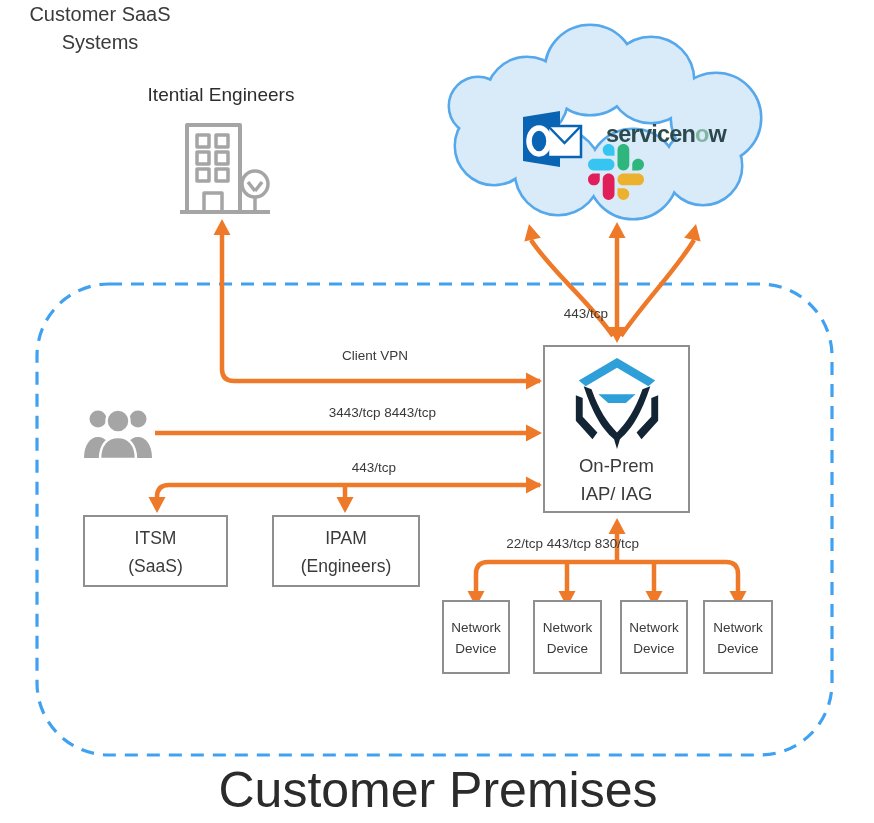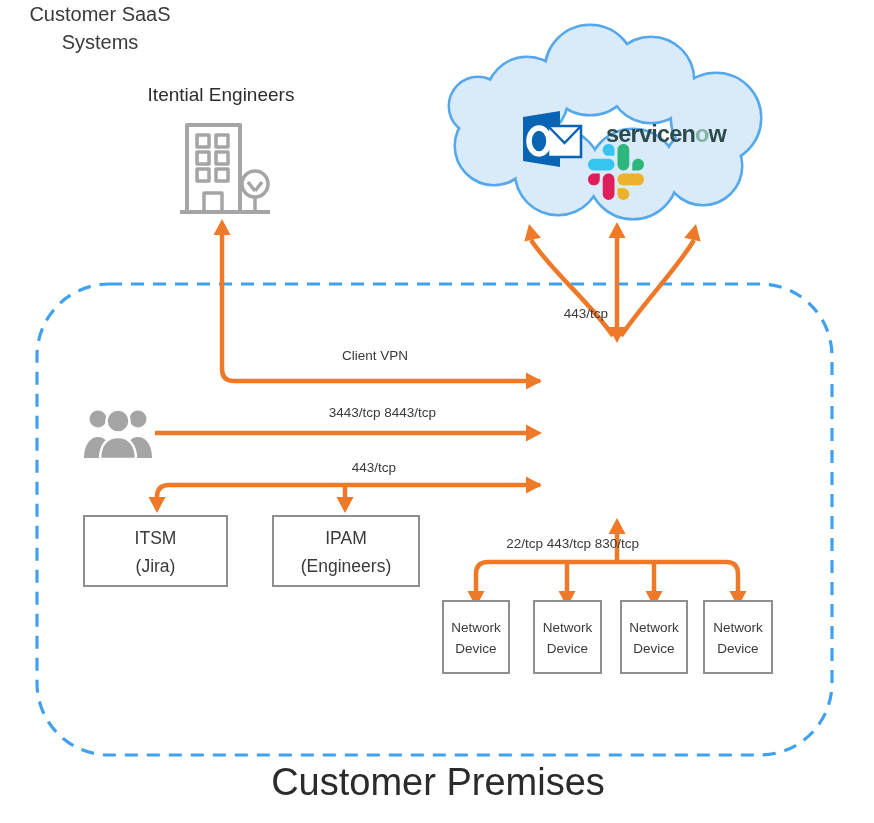--- a/index.html
+++ b/index.html
@@ -32,21 +32,21 @@
   .itsm-box{left:83px;width:145px;}
   .ipam-box{left:272px;width:148px;}
   .device-box{top:600px;height:74px;font-size:13.5px;line-height:21px;padding-top:15px;}
   .dev-0{left:442px;width:68px;} .dev-1{left:533px;width:69px;}
   .dev-2{left:620px;width:68px;} .dev-3{left:703px;width:70px;}
   .lbl{position:absolute;color:var(--label_text);font-size:13.5px;z-index:4;white-space:nowrap;}
   .center{text-align:right;}
   .title{position:absolute;color:var(--text_dark);z-index:4;}
   .engineers-title{left:96px;top:84px;width:250px;text-align:center;font-size:19px;}
   .cloud-title{left:517px;top:46px;width:200px;text-align:center;font-size:20px;line-height:28px;z-index:4;}
-  .premises-title{left:174px;top:761px;width:528px;text-align:center;font-size:38px;color:#2b2b2b;}
+  .premises-title{left:174px;top:761px;width:528px;text-align:center;font-size:50px;color:#2b2b2b;}
   .logo-abs{position:absolute;z-index:4;}
   .servicenow-logo{left:606px;top:121px;font-size:23.5px;font-weight:700;letter-spacing:-0.8px;
                    color:var(--servicenow_dark);}
   .servicenow-logo .sn-o{color:var(--servicenow_green);}
   .outlook-wrap{left:520px;top:111px;}
   .slack-wrap{left:588px;top:144px;}
 </style>
 </head>
 <body>
 
@@ -172,24 +172,37 @@
       <path d="M77.6 90.5c-7.1 0-12.9-5.8-12.9-12.9s5.8-12.9 12.9-12.9h32.3c7.1 0 12.9 5.8 12.9 12.9s-5.8 12.9-12.9 12.9H77.6z" fill="var(--slack_yellow)"></path>
     </svg>
   </div>
 
   <div class="lbl center" style="left:288px;top:348px;width:120px;">Client VPN</div>
   <div class="lbl center" style="left:256px;top:405px;width:180px;">3443/tcp 8443/tcp</div>
   <div class="lbl center" style="left:296px;top:460px;width:100px;">443/tcp</div>
   <div class="lbl" style="left:508px;top:306px;width:100px;text-align:right;">443/tcp</div>
   <div class="lbl center" style="left:439px;top:536px;width:200px;">22/tcp 443/tcp 830/tcp</div>
 
+  <div class="box onprem-box">
+    <div class="itential-logo-wrap">
+      <svg width="98" height="98" viewBox="0 0 100 100">
+        <polygon points="11,27 50,4 89,27 82,33 50,14 18,33" fill="var(--itential_blue)"></polygon>
+        <polygon points="31,41 69,41 59,50 41,50" fill="var(--itential_blue)"></polygon>
+        <path d="M16,33 C25,60 34,76 47,87 L50,97 L53,87 C66,76 75,60 84,33 L76,36 C68,58 60,70 50,80 C40,70 32,58 24,36 Z" fill="var(--itential_navy)"></path>
+        <path d="M8,42 L15,45 L15,64 L30,80 L25,87 L8,68 Z" fill="var(--itential_navy)"></path>
+        <path d="M92,42 L85,45 L85,64 L70,80 L75,87 L92,68 Z" fill="var(--itential_navy)"></path>
+      </svg>
+    </div>
+    <span class="bl">On-Prem</span>
+    <span class="bl">IAP/ IAG</span>
+  </div>
 
   <div class="box side-box itsm-box">
     <span class="bl">ITSM</span>
-    <span class="bl">(Jira)</span>
+    <span class="bl">(SaaS)</span>
   </div>
 
   <div class="box side-box ipam-box">
     <span class="bl">IPAM</span>
     <span class="bl">(Engineers)</span>
   </div>
 
   <div class="box device-box dev-0">
     <span class="bl">Network</span>
     <span class="bl">Device</span>

